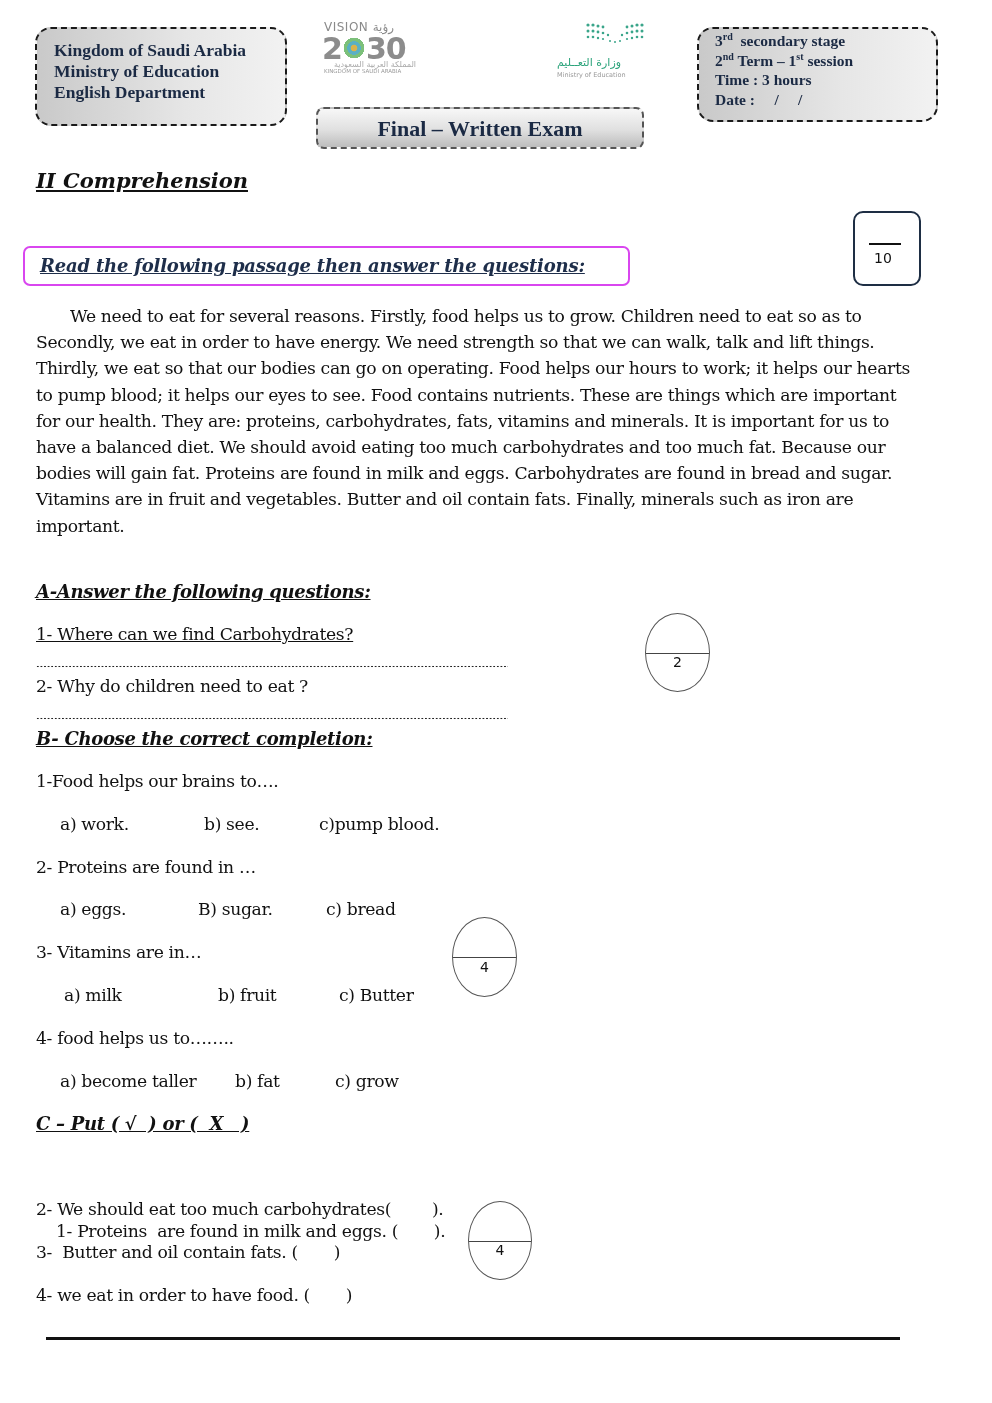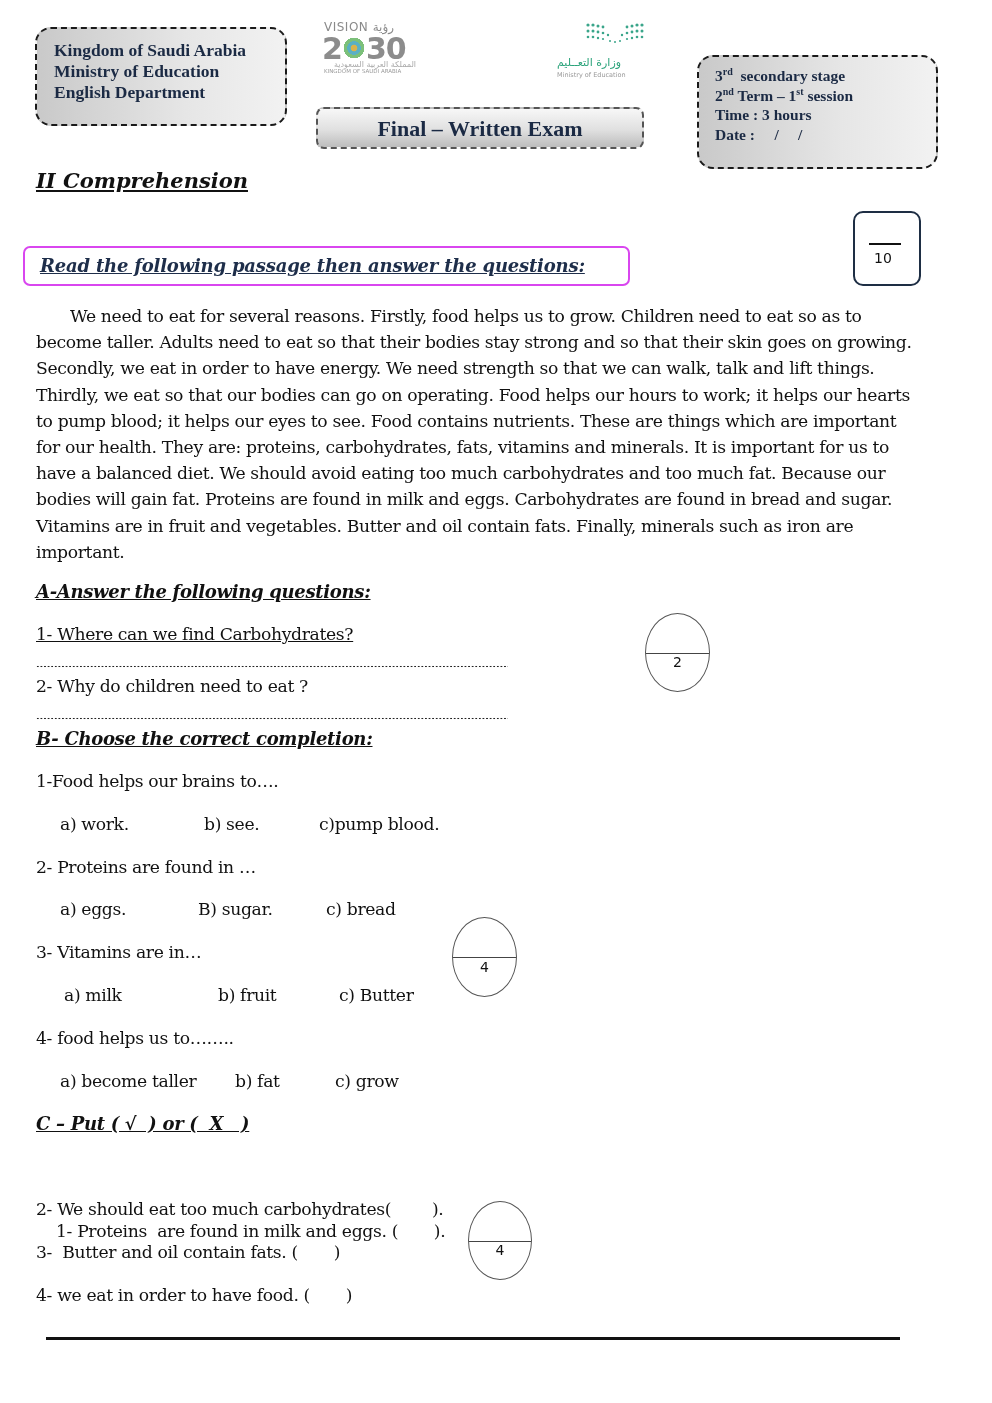--- a/index.html
+++ b/index.html
@@ -6,22 +6,22 @@
   body { width: 992px; height: 1403px; position: relative; overflow: hidden;
          font-family: "DejaVu Serif", "Liberation Serif", serif; color: #111; }
 
   
   .hdr-box { position: absolute; border: 2px dashed #1a1a1a; border-radius: 16px;
              background: linear-gradient(90deg, #c9c9c9 0%, #e6e6e6 60%, #f2f2f2 100%);
              box-sizing: border-box; font-family: "Liberation Serif", serif; font-weight: bold;
              color: #1b2a44; }
   .hdr-left { left: 35px; top: 27px; width: 252px; height: 99px; padding: 11px 0 0 17px;
               font-size: 17.5px; line-height: 21px; }
-  .hdr-right { left: 697px; top: 27px; width: 241px; height: 114px; padding: 9px 0 0 16px;
-               font-size: 15.5px; line-height: 19.5px; margin-top: 28px; }
+  .hdr-right { left: 697px; top: 27px; width: 241px; height: 95px; padding: 2px 0 0 16px;
+               font-size: 15.5px; line-height: 19.5px; }
   .hdr-right sup { font-size: 10px; vertical-align: 6px; line-height: 0; }
 
   .title-box { position: absolute; left: 316px; top: 107px; width: 328px; height: 42px;
                border: 2px dashed #555; border-radius: 8px; box-sizing: border-box;
                background: linear-gradient(180deg, #f7f7f7 0%, #e0e0e0 55%, #bdbdbd 100%);
                text-align: center; font-family: "Liberation Serif", serif; font-weight: bold;
                font-size: 22px; line-height: 40px; color: #1b2a44; }
 
   
   .vision-logo { position: absolute; left: 322px; top: 18px; width: 96px; height: 64px; }
@@ -152,21 +152,20 @@
 
 <div class="score-box">
   <div class="bar"></div>
   <div class="val">10</div>
 </div>
 
 <div class="instr-box">Read the following passage then answer the questions:</div>
 
 <div class="passage">
   <div class="line first">We need to eat for several reasons.  Firstly, food helps us to grow.  Children need to eat so as to</div>
-  <div class="line">become taller.  Adults need to eat so that their bodies stay strong and so that their skin goes on growing.</div>
   <div class="line">Secondly, we eat in order to have energy.  We need strength so that we can walk, talk and lift things.</div>
   <div class="line">Thirdly, we eat so that our bodies can go on operating.  Food helps our hours to work; it helps our hearts</div>
   <div class="line">to pump blood; it helps our eyes to see.  Food contains nutrients.  These are things which are important</div>
   <div class="line">for our health.  They are: proteins, carbohydrates, fats, vitamins and minerals.  It is important for us to</div>
   <div class="line">have a balanced diet.  We should avoid eating too much carbohydrates and too much fat. Because our</div>
   <div class="line">bodies will gain fat. Proteins are found in milk and eggs.  Carbohydrates are found in bread and sugar.</div>
   <div class="line">Vitamins are in fruit and vegetables.  Butter and oil contain fats. Finally, minerals such as iron are</div>
   <div class="line">important.</div>
 </div>
 

